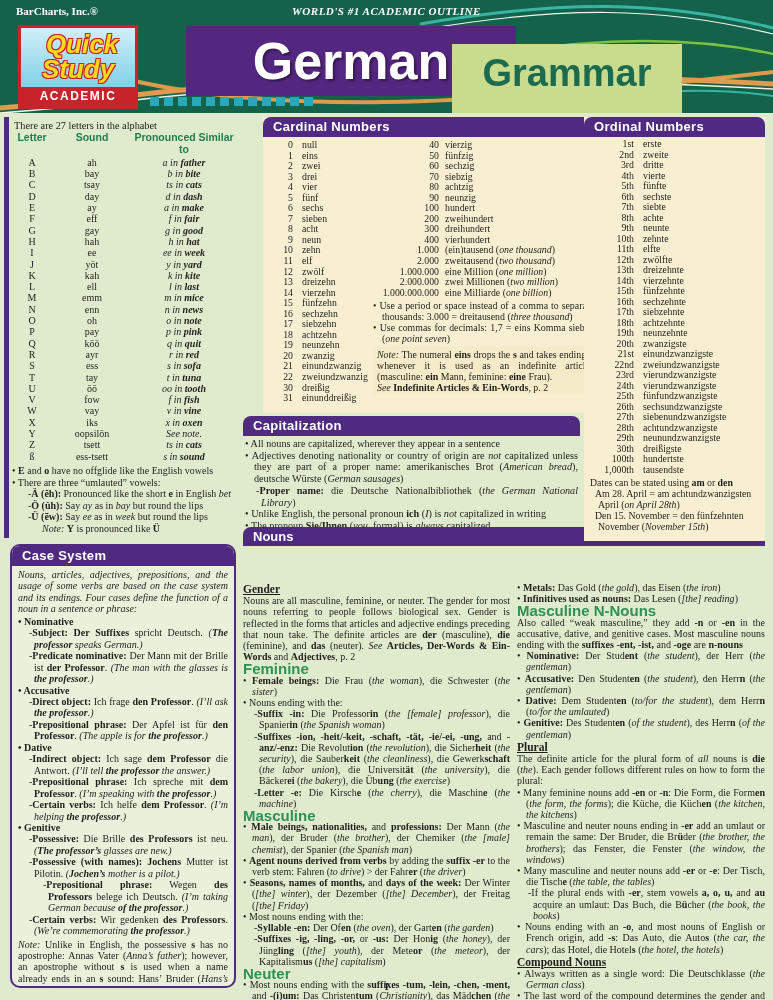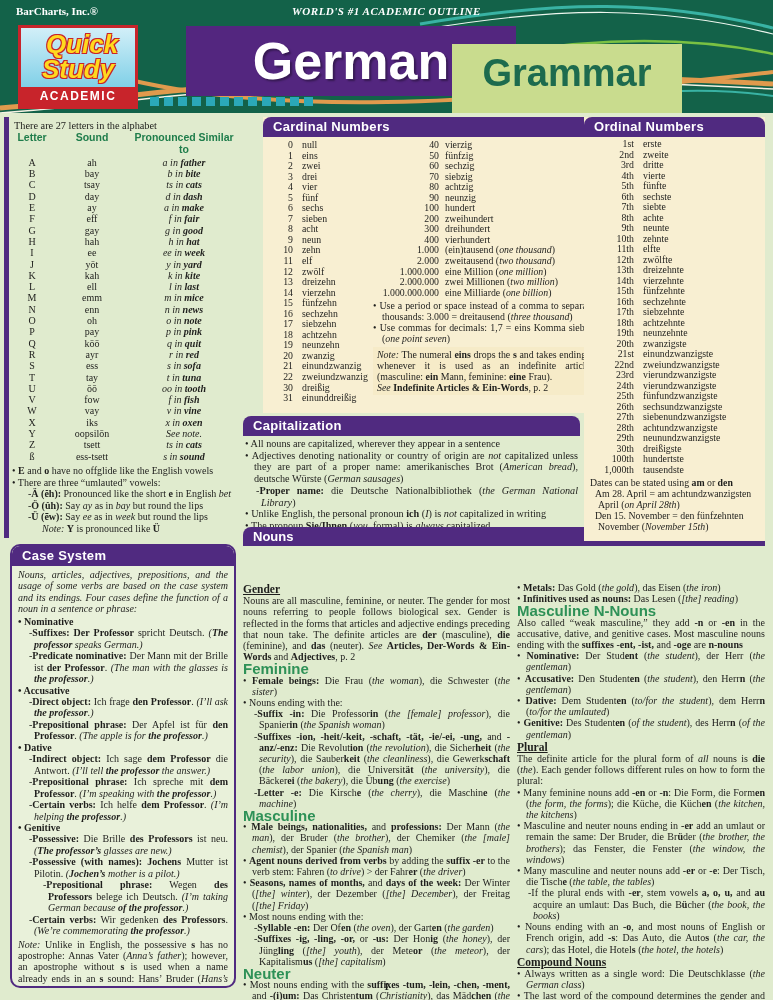--- a/index.html
+++ b/index.html
@@ -627,21 +627,21 @@
     </div>
   </div>
 
   <div class="casebox">
     <div class="bar">Case System</div>
     <div class="inner">
       <div class="intro">Nouns, articles, adjectives, prepositions, and the usage of some verbs are based on the case system and its endings. Four cases define the function of a noun in a sentence or phrase:</div>
       <div>
 
       <div class="blk case">Nominative</div>
-          <div class="blk sub">-<b>Suffixes: Der Professor</b> spricht Deutsch. <i>(<b>The professor</b> speaks German.)</i></div>
+          <div class="blk sub">-<b>Subject: Der Suffixes</b> spricht Deutsch. <i>(<b>The professor</b> speaks German.)</i></div>
           <div class="blk sub">-<b>Predicate nominative:</b> Der Mann mit der Brille ist <b>der Professor</b>. <i>(The man with the glasses is <b>the professor</b>.)</i></div>
           <div class="blk case">Accusative</div>
           <div class="blk sub">-<b>Direct object:</b> Ich frage <b>den Professor</b>. <i>(I’ll ask <b>the professor</b>.)</i></div>
           <div class="blk sub">-<b>Prepositional phrase:</b> Der Apfel ist für <b>den Professor</b>. <i>(The apple is for <b>the professor</b>.)</i></div>
           <div class="blk case">Dative</div>
           <div class="blk sub">-<b>Indirect object:</b> Ich sage <b>dem Professor</b> die Antwort. <i>(I’ll tell <b>the professor</b> the answer.)</i></div>
           <div class="blk sub">-<b>Prepositional phrase:</b> Ich spreche mit <b>dem Professor</b>. <i>(I’m speaking with <b>the professor</b>.)</i></div>
           <div class="blk sub">-<b>Certain verbs:</b> Ich helfe <b>dem Professor</b>. <i>(I’m helping <b>the professor</b>.)</i></div>
           <div class="blk case">Genitive</div>
           <div class="blk sub">-<b>Possessive:</b> Die Brille <b>des Professors</b> ist neu. <i>(<b>The professor’s</b> glasses are new.)</i></div>

